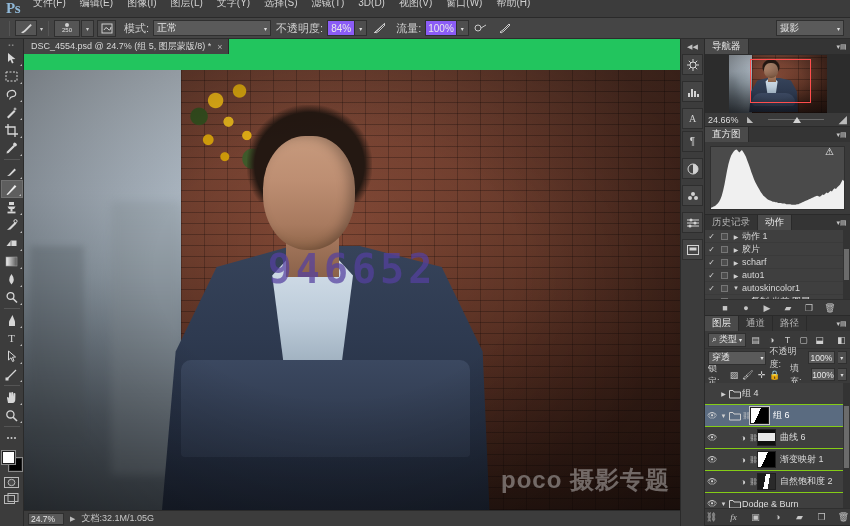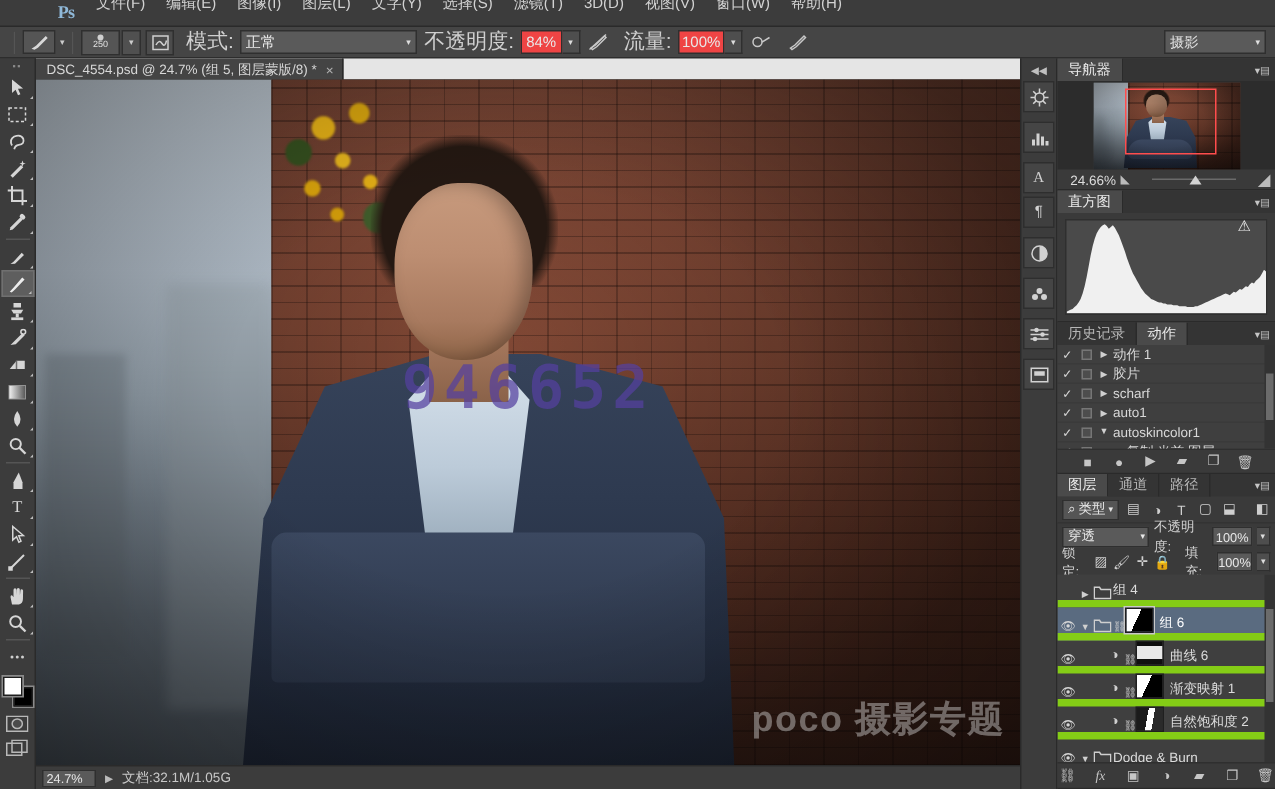--- a/index.html
+++ b/index.html
@@ -15,23 +15,22 @@
   }
   .app { width: 850px; height: 526px; position: relative; display: flex; flex-direction: column; }
 
   
   .menubar {
     height: 18px; background: #3c3c3c; display: flex; align-items: center;
     border-bottom: 1px solid #2a2a2a; flex: none;
   }
   .ps-logo {
     width: 26px; height: 18px; display: flex; align-items: center; justify-content: center;
-    color: #8fb8d8; font-weight: bold; font-size: 12px; font-family: "Liberation Serif", serif;
+    color: #8fb8d8; font-weight: bold; font-size: 15px; font-family: "Liberation Serif", serif;
     letter-spacing: -0.5px;
-    margin-left: 31px;
   }
   .menu-item {
     padding: 0 7px; height: 30px; line-height: 18px; font-size: 10px; color: #d2d2d2;
     white-space: nowrap; cursor: default;
   }
 
   
   .optionsbar {
     height: 21px; background: #454545; display: flex; align-items: center;
     border-bottom: 1px solid #2d2d2d; padding-left: 4px; flex: none; position: relative;
@@ -50,28 +49,28 @@
   .brush-dot { width: 4px; height: 4px; border-radius: 50%; background: #d0d0d0; }
   .brush-num { font-size: 6px; color: #e0e0e0; line-height: 6px; }
   .mini-btn {
     width: 13px; height: 17px; background: #505050; border: 1px solid #2f2f2f;
     display: flex; align-items: center; justify-content: center; font-size: 6px; color: #ccc;
   }
   .icon-box {
     width: 19px; height: 17px; background: #4b4b4b; border: 1px solid #2f2f2f;
     display: flex; align-items: center; justify-content: center; margin: 0 3px;
   }
-  .ob-label { font-size: 14px; color: #cfcfcf; margin: 0 4px 0 5px; white-space: nowrap; }
+  .ob-label { font-size: 11px; color: #cfcfcf; margin: 0 4px 0 5px; white-space: nowrap; }
   .ob-select {
     height: 16px; background: #5a5a5a; border: 1px solid #2f2f2f; display: flex;
     align-items: center; padding: 0 3px; font-size: 10px; color: #e8e8e8; position: relative;
   }
   .ob-select .caret { position: absolute; right: 3px; font-size: 6px; color: #ddd; }
   .ob-field {
-    height: 16px; background: #ef4444; border: 1px solid #2f2f2f; display: flex;
+    height: 16px; background: #8b5cf6; border: 1px solid #2f2f2f; display: flex;
     align-items: center; justify-content: center; font-size: 10px; color: #e8e8e8;
     min-width: 28px; padding: 0 2px;
   }
   .ob-stepper {
     width: 12px; height: 16px; background: #4e4e4e; border: 1px solid #2f2f2f;
     border-left: none; display: flex; align-items: center; justify-content: center;
     font-size: 6px; color: #ddd;
   }
   .airbrush { width: 16px; height: 16px; display: flex; align-items: center; justify-content: center; margin: 0 4px; }
   .ws-select {
@@ -102,21 +101,21 @@
   .color-swatches { position: relative; width: 22px; height: 24px; margin-top: 3px; }
   .sw-fg { position: absolute; left: 1px; top: 1px; width: 13px; height: 13px;
     background: #ffffff; border: 1px solid #1e1e1e; box-shadow: 0 0 0 1px #8a8a8a; }
   .sw-bg { position: absolute; left: 8px; top: 8px; width: 13px; height: 13px;
     background: #000000; border: 1px solid #1e1e1e; box-shadow: 0 0 0 1px #8a8a8a; }
   .qmask { width: 22px; height: 16px; display: flex; align-items: center; justify-content: center; }
   .screenmode { width: 22px; height: 16px; display: flex; align-items: center; justify-content: center; }
 
   
   .docarea { flex: 1; display: flex; flex-direction: column; min-width: 0; background: #2c2c2c; }
-  .tabstrip { height: 14px; background: #e5e5e5; display: flex; align-items: flex-start; flex: none; }
+  .tabstrip { height: 31px; background: #22c55e; display: flex; align-items: flex-start; flex: none; }
   .doctab {
     background: #444444; height: 15px; display: flex; align-items: center; padding: 0 6px 0 7px;
     font-size: 9px; color: #d8d8d8; border-right: 1px solid #2a2a2a; white-space: nowrap;
   }
   .doctab .closex { margin-left: 6px; font-size: 9px; color: #b0b0b0; }
   .canvas-wrap { flex: 1; position: relative; overflow: hidden; background: #2c2c2c; }
 
   
   .photo { position: absolute; inset: 0; }
   .ph-street {
@@ -239,21 +238,21 @@
   }
   .ptab.active { background: #4a4a4a; color: #eaeaea; }
   .panel-menu { position: absolute; right: 3px; top: 3px; width: 11px; height: 9px;
     display: flex; align-items: center; justify-content: center; color: #c5c5c5; font-size: 7px; }
 
   
   .nav-panel { height: 88px; }
   .nav-thumb-wrap { height: 62px; background: #2c2c2c; display: flex; align-items: center; justify-content: center; position: relative; }
   .nav-thumb { width: 98px; height: 58px; position: relative; overflow: hidden; }
   .nav-view-rect { position: absolute; left: 22%; top: 7%; width: 62%; height: 76%; border: 1.2px solid #ff4d4d; }
-  .nav-footer { height: 13px; display: flex; align-items: center; background: #3a3a3a; padding: 0 3px; gap: 3px; text-align: right; }
+  .nav-footer { height: 13px; display: flex; align-items: center; background: #3a3a3a; padding: 0 3px; gap: 3px; }
   .nav-zoom { font-size: 9px; color: #dcdcdc; width: 36px; }
   .nav-slider { flex: 1; position: relative; height: 11px; display: flex; align-items: center; }
   .nav-slider .track { position: absolute; left: 12px; right: 12px; height: 1px; background: #6a6a6a; }
   .nav-slider .thumb { position: absolute; left: 47%; width: 0; height: 0;
     border-left: 4px solid transparent; border-right: 4px solid transparent; border-bottom: 6px solid #d2d2d2; }
   .nav-small-mt { font-size: 8px; color: #bbb; }
   .nav-big-mt { font-size: 11px; color: #bbb; }
 
   
   .hist-panel { height: 88px; }
@@ -299,21 +298,21 @@
     display:flex; align-items:center; padding: 0 3px; font-size: 9px; color: #e8e8e8; position: relative; }
   .blend-select .caret { position: absolute; right: 2px; font-size: 6px; }
   .opa-field { width: 28px; height: 13px; background: #5a5a5a; border: 1px solid #2f2f2f;
     display:flex; align-items:center; justify-content:center; font-size: 8.5px; color:#e8e8e8; }
   .opa-step { width: 10px; height: 13px; background: #4e4e4e; border:1px solid #2f2f2f; border-left:none;
     display:flex; align-items:center; justify-content:center; font-size:6px; color:#ddd; }
   .lock-ic { width: 12px; height: 14px; display:flex; align-items:center; justify-content:center; font-size: 9px; color:#cfcfcf; }
 
   .lay-list { flex: 1; overflow: hidden; background: #3f3f3f; position: relative; }
   .lay-row {
-    height: 22px; display: flex; align-items: flex-end; border-bottom: 5px solid #84cc16;
+    height: 22px; display: flex; align-items: center; border-bottom: 1px solid #84cc16;
     font-size: 9px; color: #dcdcdc;
   }
   .lay-row.sel { background: #5a6b80; color: #fff; }
   .lay-eye { width: 14px; text-align: center; font-size: 8px; color: #d6d6d6; }
   .lay-tri { width: 9px; text-align: center; font-size: 6px; color: #d0d0d0; }
   .lay-fold { width: 14px; display:flex; align-items:center; justify-content:center; font-size: 9px; color:#c9c9c9; }
   .lay-lnk { width: 8px; text-align:center; font-size: 7px; color: #cfcfcf; }
   .lay-mask { width: 19px; height: 17px; border: 1px solid #1f1f1f; margin-right: 4px; flex: none; }
   .lay-adj { width: 12px; height: 17px; display:flex; align-items:center; justify-content:center;
     font-size: 9px; color: #d0d0d0; flex:none; }

